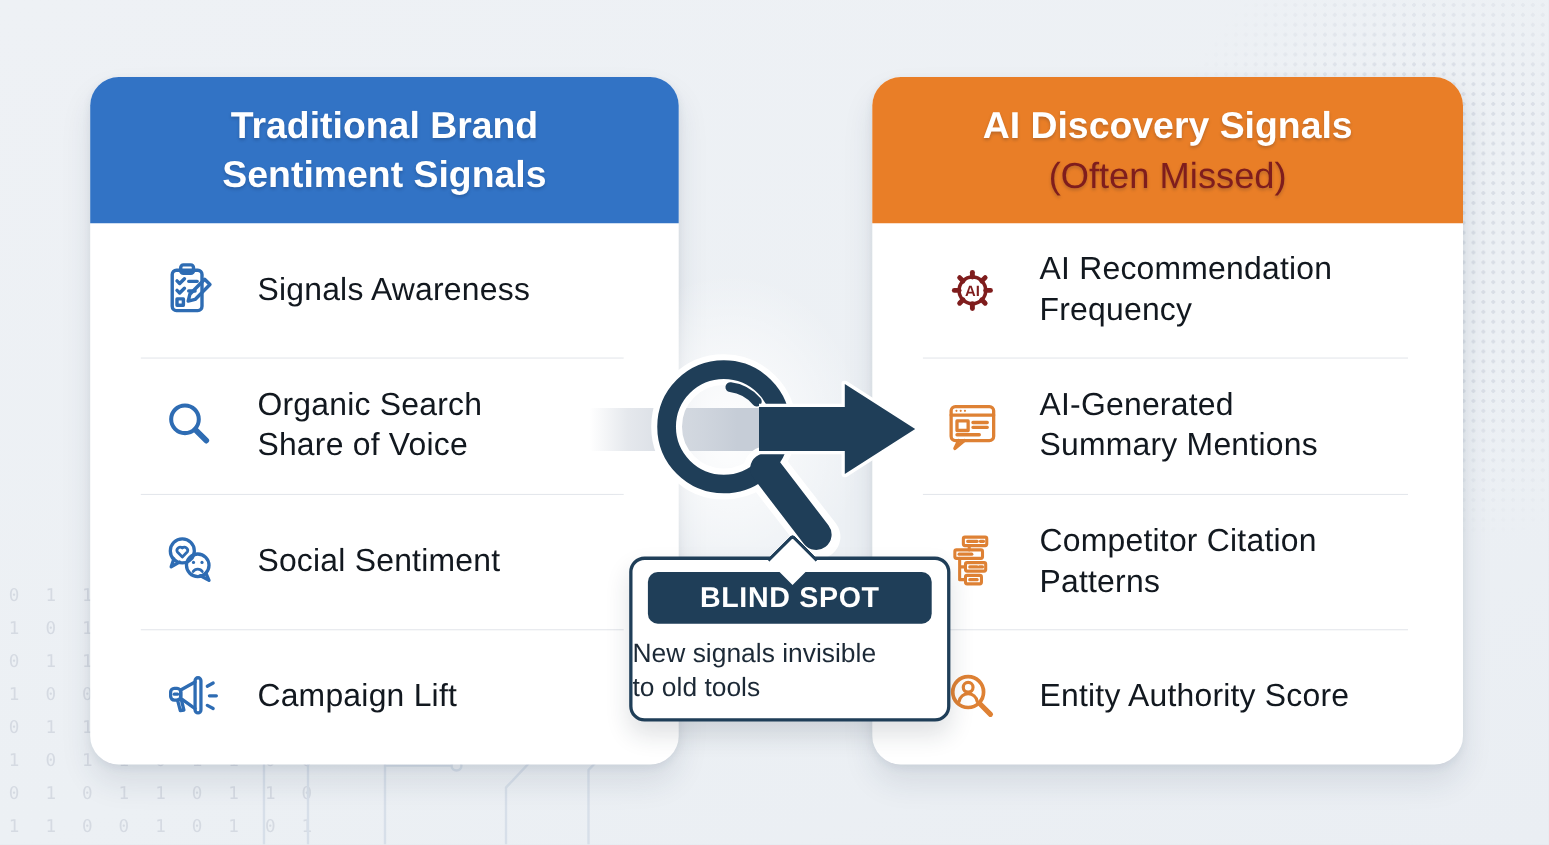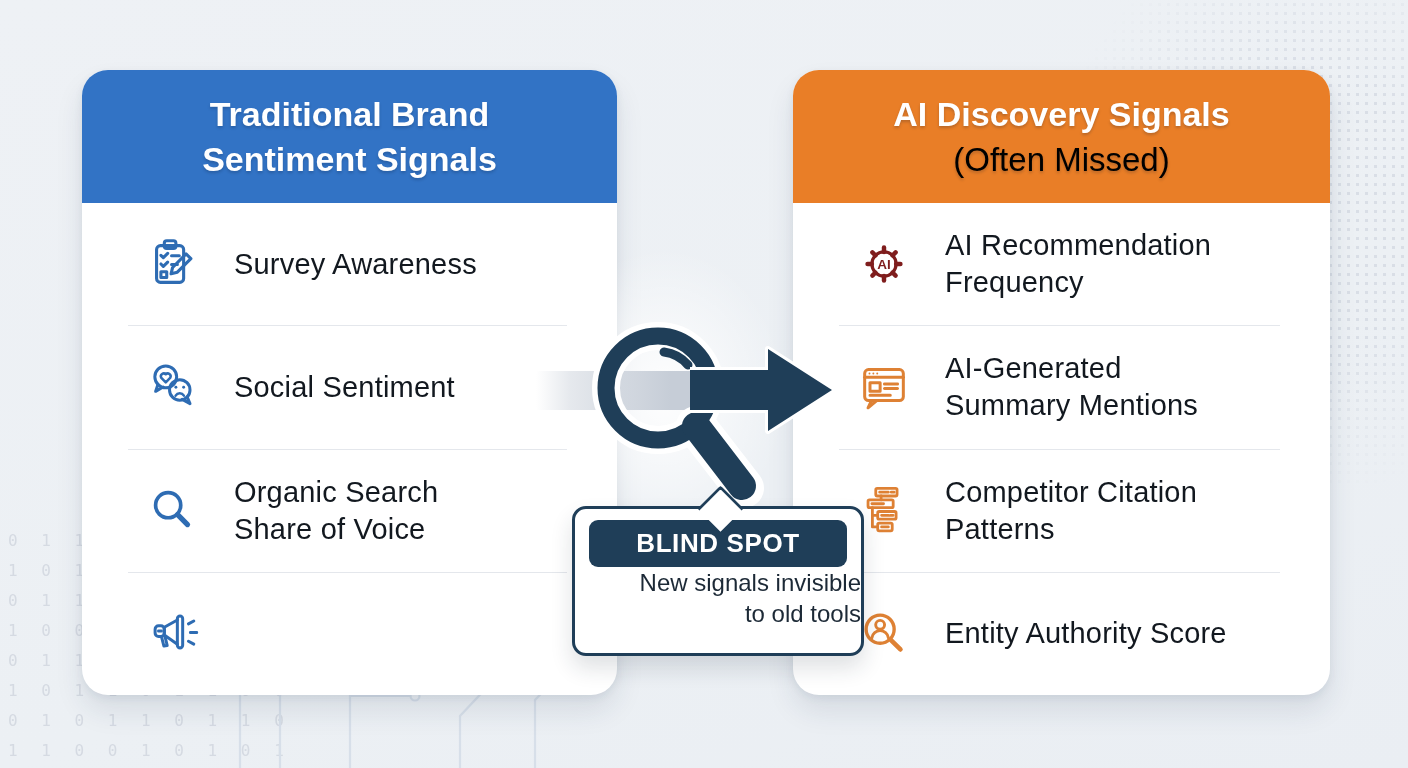--- a/index.html
+++ b/index.html
@@ -21,21 +21,21 @@
   
   .card{position:absolute;top:70px;height:625px;background:#fff;border-radius:26px;
     box-shadow:0 16px 28px rgba(33,53,78,.10),0 3px 8px rgba(33,53,78,.07);
     z-index:1;display:flex;flex-direction:column;}
   .card.left{left:82px;width:535px;}
   .card.right{left:793px;width:537px;}
   .card-header{height:133px;flex:0 0 133px;border-radius:26px 26px 0 0;
     display:flex;flex-direction:column;align-items:center;justify-content:center;
     color:#fff;text-shadow:0 2px 3px rgba(10,25,45,.22);}
   .h-line{font-size:34px;font-weight:700;line-height:45px;}
-  .card.right .h-line.sub{font-weight:400;font-size:33px;color:#000000;}
+  .card.right .h-line.sub{font-weight:400;font-size:33px;color:#7f1d1d;}
   .card-body{flex:1;display:flex;flex-direction:column;}
   .row{flex:1;display:flex;align-items:center;margin:0 50px 0 46px;}
   .row + .row{border-top:1.5px solid #e4e7ec;}
   .icon{width:58px;height:58px;flex:0 0 58px;margin-left:16px;}
   .icon svg{width:100%;height:100%;display:block;}
   .label{margin-left:32px;font-size:29px;font-weight:500;color:#12181f;
     line-height:1.28;white-space:pre-line;letter-spacing:.2px;}
 
   
   .glow{position:absolute;left:545px;top:248px;width:240px;height:295px;z-index:1;
@@ -50,21 +50,21 @@
   
   .callout{position:absolute;left:572px;top:506px;width:292px;height:150px;z-index:6;
     background:#fff;border:3.5px solid #1f3e58;border-radius:14px;
     box-shadow:0 12px 22px rgba(25,40,60,.14);box-sizing:border-box;}
   .notch{position:absolute;top:-17px;left:129px;width:30px;height:30px;background:#fff;
     border-style:solid;border-width:3.5px 0 0 3.5px;transform:rotate(45deg);
     border-top-left-radius:4px;}
   .banner{margin:11px 14px 0;height:47px;border-radius:9px;background:#1f3e58;
     display:flex;align-items:center;justify-content:center;color:#fff;
     font-size:26px;font-weight:700;letter-spacing:.6px;}
-  .callout-body{margin-top:0;text-align:right;font-size:24px;line-height:31px;
+  .callout-body{margin-top:12px;text-align:left;font-size:24px;line-height:31px;
     color:#1c2936;white-space:pre-line;}
 </style>
 </head>
 <body>
 
 <div class="canvas">
 
   <div class="dots-map"></div>
   <div class="binary-bl">0 1 1 0 1 0 1 1 0
 1 0 1 1 0 1 0 0 1
@@ -100,61 +100,62 @@
           <svg viewBox="0 0 60 60" fill="none" stroke="currentColor" stroke-width="3.2" stroke-linecap="round" stroke-linejoin="round">
             <rect x="13" y="11" width="28" height="38" rx="4"></rect>
             <rect x="21" y="6" width="12" height="8" rx="2.5"></rect>
             <polyline points="17.5,21 20,23.5 24.5,19"></polyline>
             <polyline points="17.5,30 20,32.5 24.5,28"></polyline>
             <path d="M28.5,21.5 h8 M28.5,30.5 h6"></path>
             <rect x="17.5" y="38" width="6" height="6"></rect>
             <path d="M43.5,19.5 l5,5 l-14,14 l-6.5,1.6 l1.6,-6.5 z"></path>
           </svg>
         </span>
-        <span class="label">Survey Awareness</span>
+        <span class="label">Signals Awareness</span>
+      </div>
+
+      <div class="row">
+        <span class="icon" style="color: rgb(46, 108, 179);">
+          <svg viewBox="0 0 60 60" fill="none" stroke="currentColor" stroke-linecap="round">
+            <circle cx="25" cy="24" r="13" stroke-width="3.8"></circle>
+            <path d="M34.8,33.8 L45,44" stroke-width="5.4"></path>
+          </svg>
+        </span>
+        <span class="label">Organic Search
+Share of Voice</span>
       </div>
 
       <div class="row">
         <span class="icon" style="color: rgb(46, 108, 179);">
           <svg viewBox="0 0 60 60" fill="none" stroke="currentColor" stroke-width="3.1" stroke-linecap="round" stroke-linejoin="round">
             <circle cx="22.5" cy="19.5" r="11.3"></circle>
             <path d="M14.5,27 L12,34.5 L19.8,30"></path>
             <path d="M22.5,25.2 l-4.8,-5 a3,3 0 0 1 4.8,-3.4 a3,3 0 0 1 4.8,3.4 z" stroke-width="2.6"></path>
             <circle cx="37" cy="33" r="10.6"></circle>
             <path d="M44.6,40.2 L47.6,47.2 L39.6,42.8"></path>
             <circle cx="33" cy="30.3" r="1.5" fill="currentColor" stroke="none"></circle>
             <circle cx="41" cy="30.3" r="1.5" fill="currentColor" stroke="none"></circle>
             <path d="M32.7,38.9 a5.1,5.1 0 0 1 8.6,0" stroke-width="2.6"></path>
           </svg>
         </span>
         <span class="label">Social Sentiment</span>
       </div>
 
       <div class="row">
         <span class="icon" style="color: rgb(46, 108, 179);">
-          <svg viewBox="0 0 60 60" fill="none" stroke="currentColor" stroke-linecap="round">
-            <circle cx="25" cy="24" r="13" stroke-width="3.8"></circle>
-            <path d="M34.8,33.8 L45,44" stroke-width="5.4"></path>
-          </svg>
-        </span>
-        <span class="label">Organic Search
-Share of Voice</span>
-      </div>
-
-      <div class="row">
-        <span class="icon" style="color: rgb(46, 108, 179);">
           <svg viewBox="0 0 60 60" fill="none" stroke="currentColor" stroke-width="3.1" stroke-linecap="round" stroke-linejoin="round">
             <rect x="34.5" y="11.5" width="5.5" height="33" rx="2.75"></rect>
             <path d="M34.5,15.5 L21,23 V31 L34.5,40.5"></path>
             <rect x="11.5" y="21.5" width="9.5" height="11" rx="3.5"></rect>
             <path d="M15,27 h3"></path>
             <path d="M18,32.5 l2.6,10 l3.4,-0.6 l-2.3,-9.4"></path>
             <path d="M46,19.5 l5.5,-3 M48,28.5 h6.5 M46,37.5 l5.5,3"></path>
           </svg>
         </span>
+        <span class="label">Campaign Lift</span>
       </div>
 
     </div>
   </div>
 
   <div class="card right">
     <div class="card-header" style="background-color: rgb(233, 126, 39);">
       <div class="h-line">AI Discovery Signals</div>
       <div class="h-line sub">(Often Missed)</div>
     </div>

